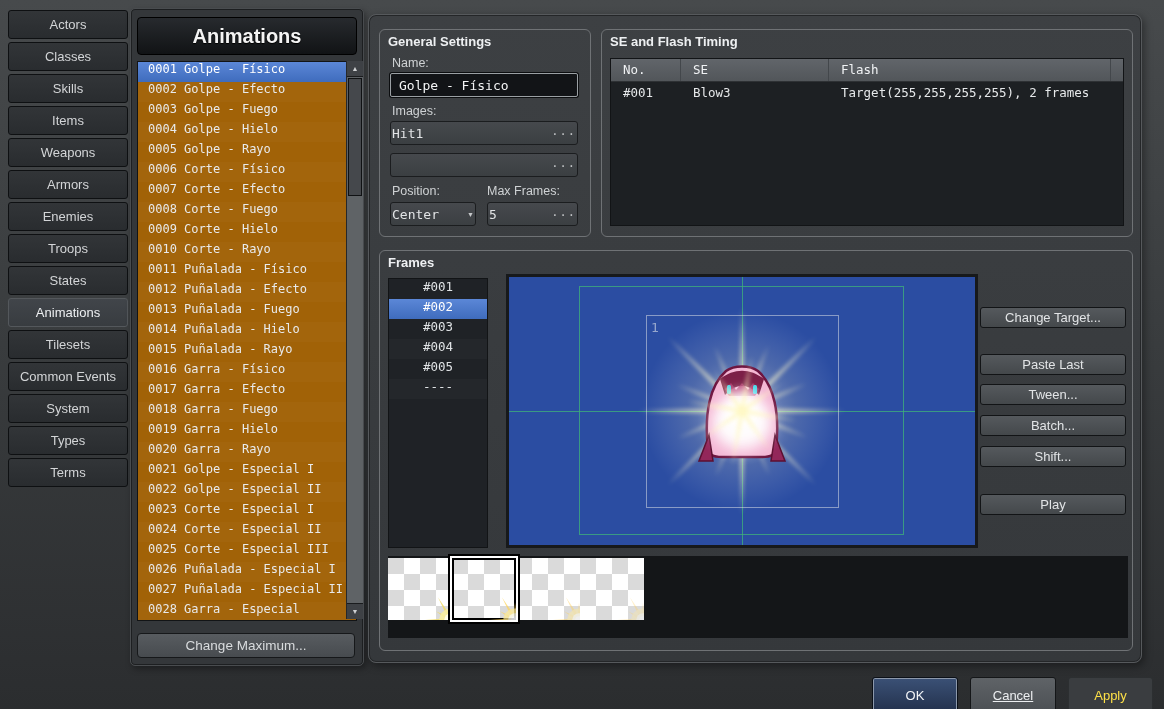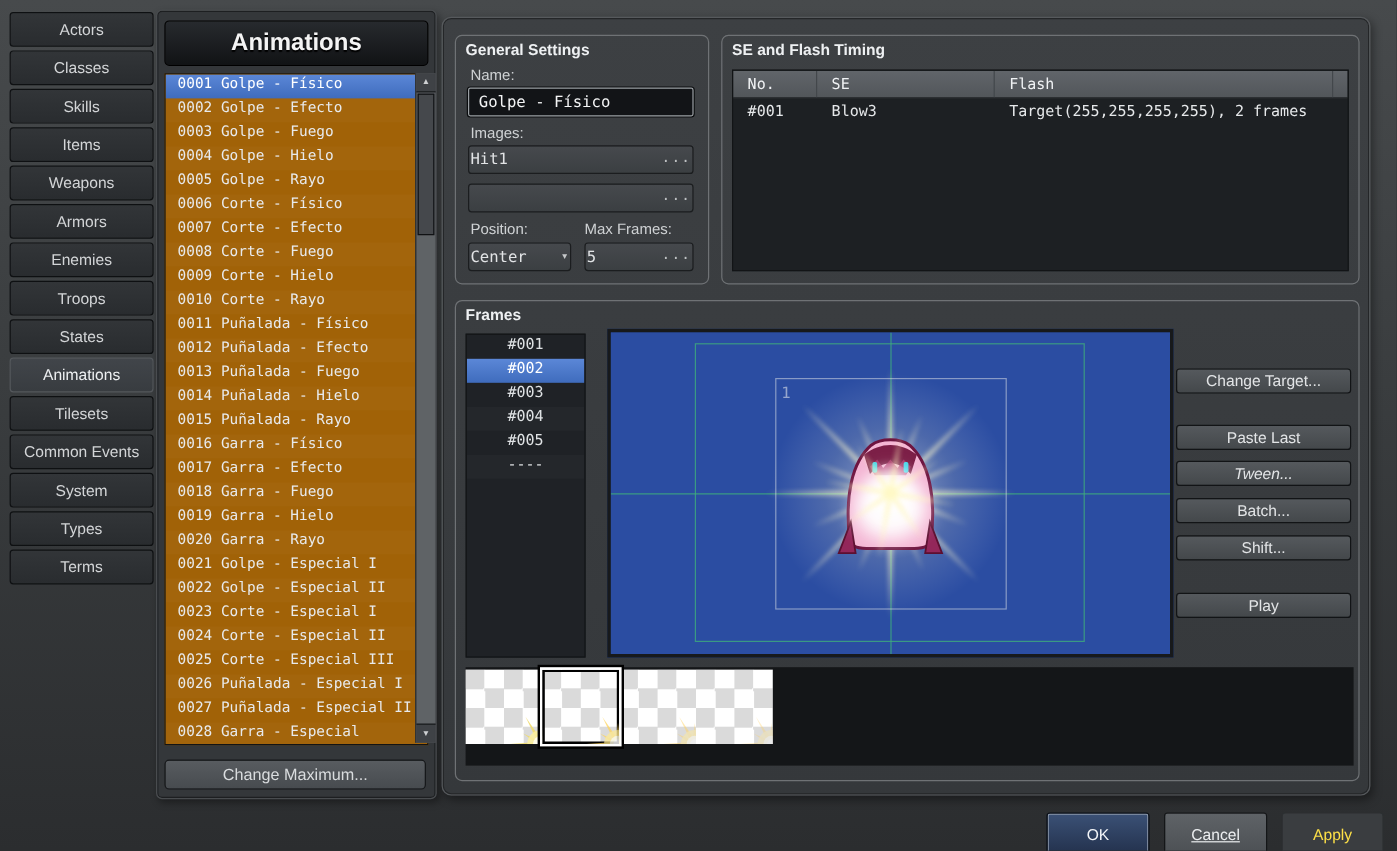--- a/index.html
+++ b/index.html
@@ -75,21 +75,21 @@
   .frame-row{height:20px;line-height:20px;text-align:center;color:#dfe2e4;font:12.5px "DejaVu Sans Mono",monospace;}
   .frame-row:nth-of-type(even){background:rgba(255,255,255,.025);}
   .frame-row.selected{background:linear-gradient(#5b87d7,#3f6cbd);color:#fff;}
   .preview{position:absolute;left:126px;top:23px;width:472px;height:274px;border:3px solid #17191b;box-sizing:border-box;
     background:#2b4da2;}
   .preview svg{display:block;}
   .cell-num{font:13px "DejaVu Sans Mono",monospace;fill:#dde2ea;fill-opacity:.6;}
 
   .fbtn{position:absolute;left:600px;width:146px;height:21px;background:linear-gradient(#55595d,#44484b);
     border:1px solid #121416;border-radius:3px;color:#e2e4e6;font:13px "Liberation Sans",sans-serif;cursor:default;}
-  .b1{top:56px;}.b2{top:103px;}.b3{top:133px;font-style:italic;}.b4{top:164px;}.b5{top:195px;}.b6{top:243px;}
+  .b1{top:56px;}.b2{top:103px;}.b3{top:133px;}.b4{top:164px;}.b5{top:195px;}.b6{top:243px;}
 
   .thumb-strip{position:absolute;left:8px;top:305px;width:740px;height:82px;background:#141618;
     display:flex;align-items:flex-start;padding-top:2px;box-sizing:border-box;}
   .thumb{width:64px;height:62px;flex:0 0 64px;position:relative;
     background:repeating-conic-gradient(#ffffff 0% 25%,#dadada 0% 50%) 0 0/32px 32px;}
   .thumb svg{position:absolute;inset:0;width:100%;height:100%;}
   .thumb.selected{box-shadow:0 0 0 2px #000 inset,0 0 0 2px #fff,0 0 0 4px #000;z-index:2;}
   .t0 svg{opacity:1;}
   .t1 svg{opacity:.8;filter:saturate(1.3) hue-rotate(-12deg);}
   .t2 svg{opacity:.55;filter:saturate(1.2) hue-rotate(-14deg);}

